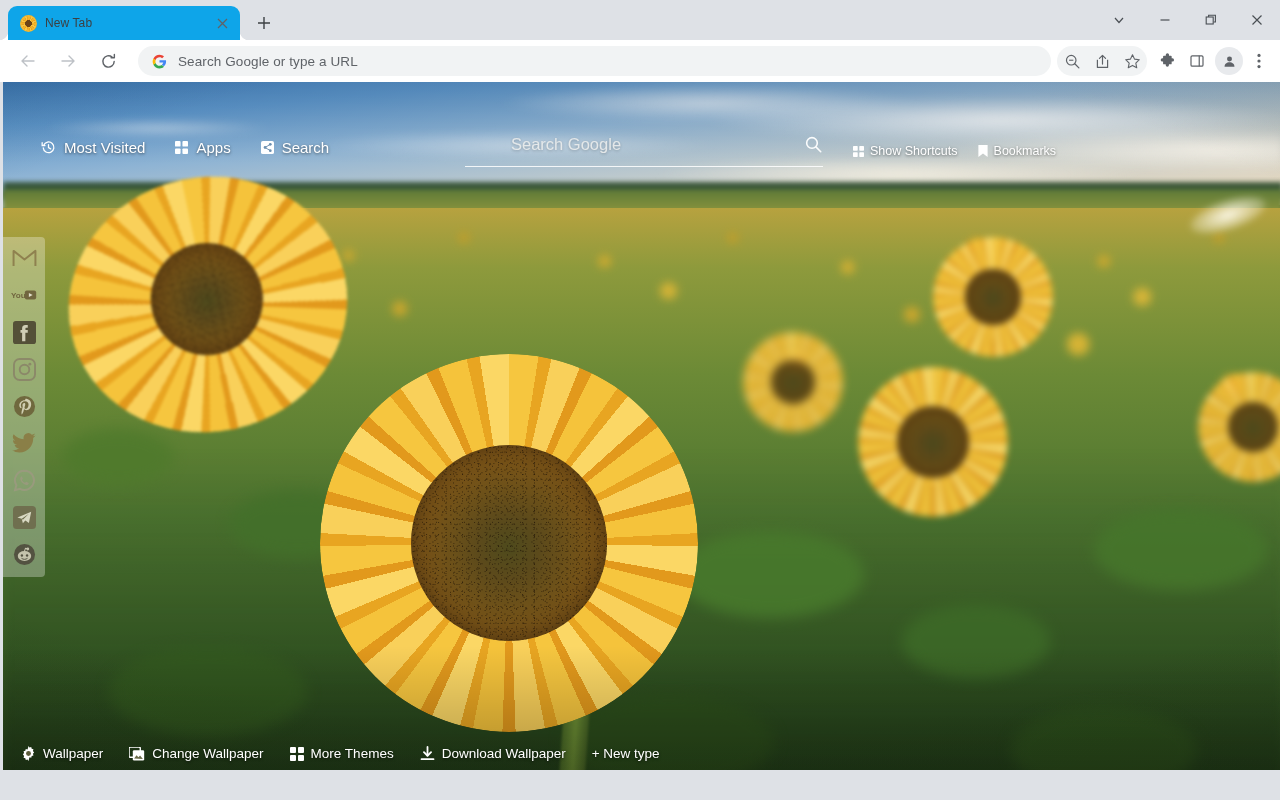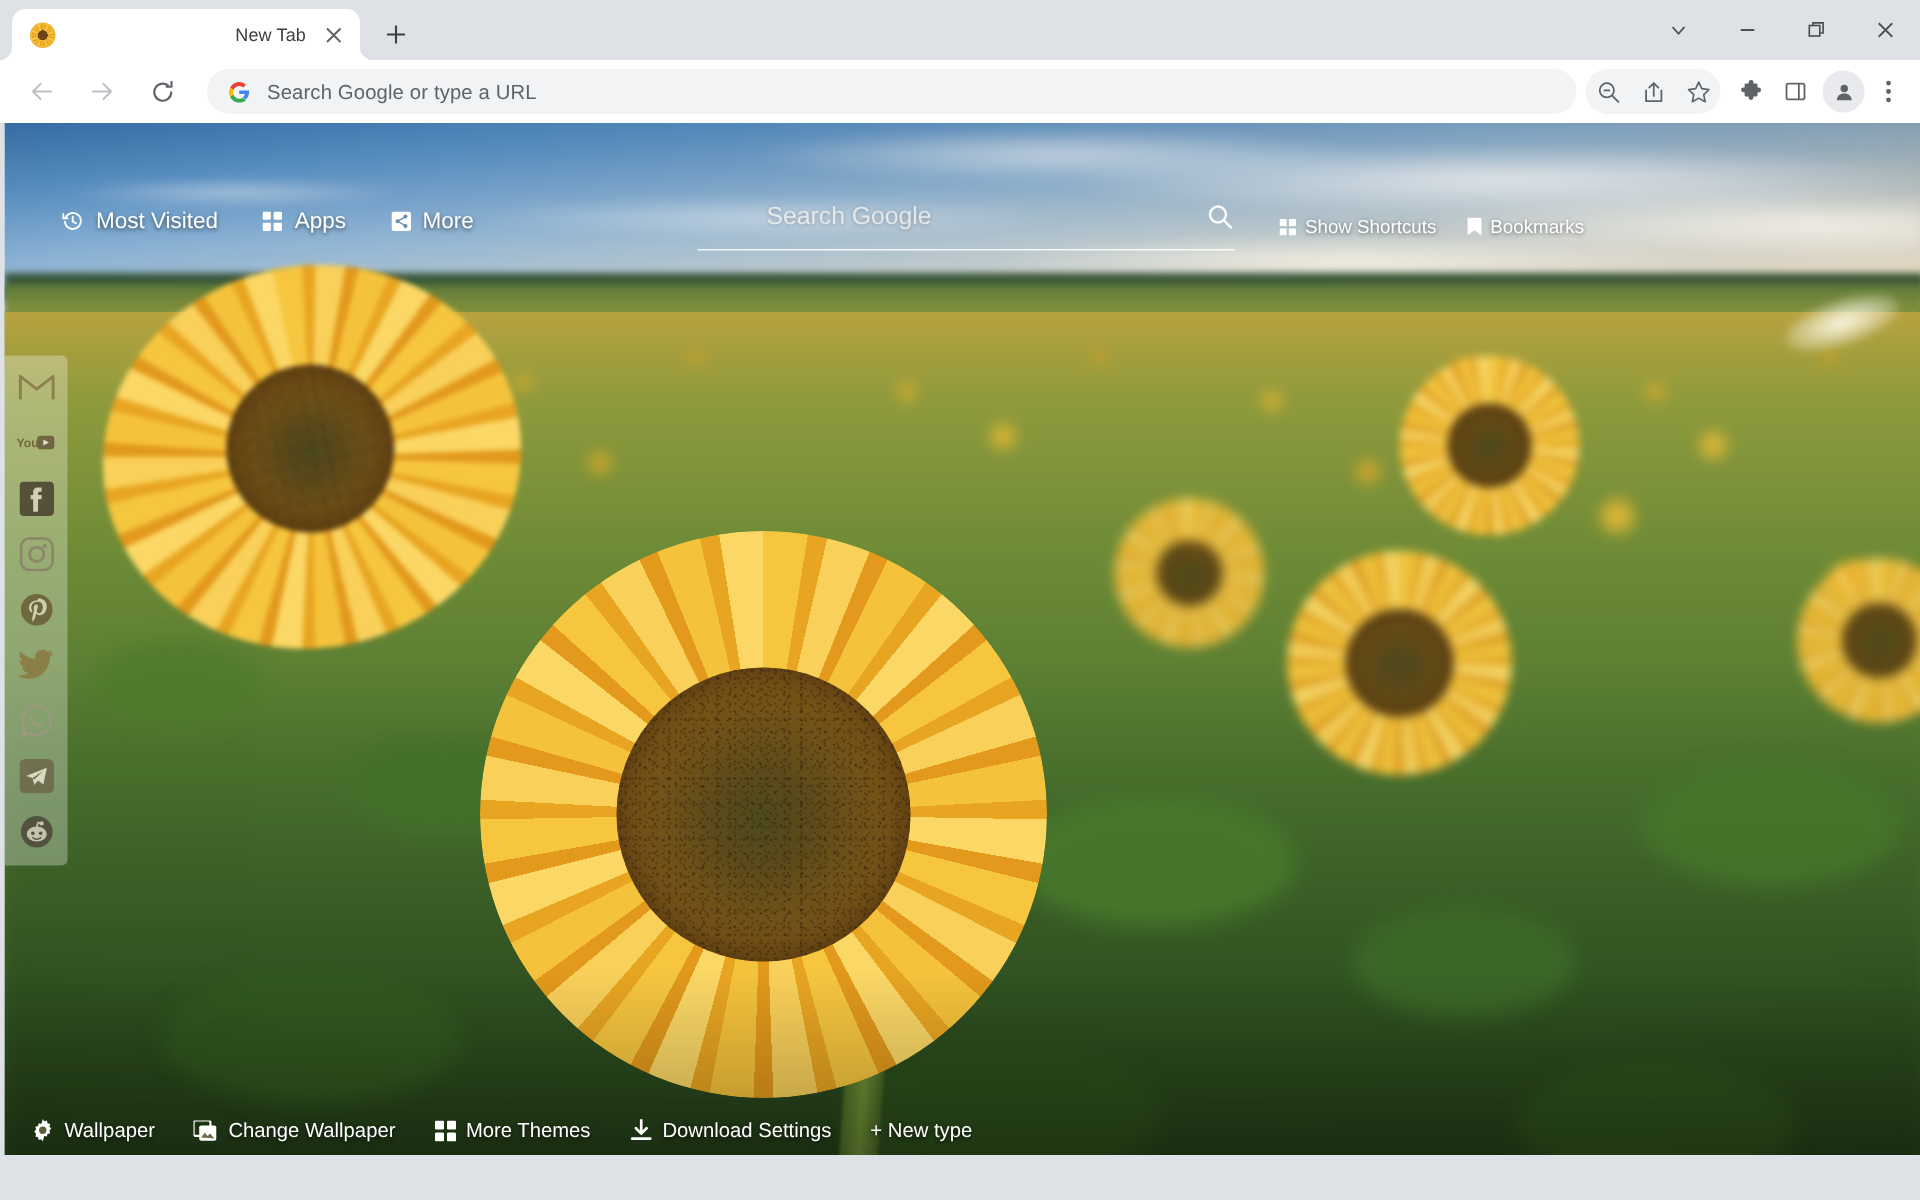--- a/index.html
+++ b/index.html
@@ -11,24 +11,24 @@
 
   
   .browser { width: 1280px; height: 800px; position: relative; }
 
   .tabstrip {
     height: 40px; background: #dee1e6;
     display: flex; align-items: flex-end; position: relative;
     padding-left: 8px;
   }
   .tab {
-    width: 232px; height: 34px; background: #ffffff;
+    width: 232px; height: 34px; background: #0ea5e9;
     border-radius: 9px 9px 0 0;
     display: flex; align-items: center; padding: 0 8px 0 12px;
-    position: relative; gap: 8px; text-align: right;
+    position: relative; gap: 8px;
   }
   .tab-favicon {
     width: 17px; height: 17px; border-radius: 50%;
     background:
       radial-gradient(circle at 50% 50%, #6b4418 0%, #6b4418 30%, #f0a81c 33%, #f5c33b 62%, #e8a020 75%, rgba(245,195,59,0) 78%);
     flex: 0 0 auto;
     position: relative;
   }
   .tab-favicon::after {
     content: ""; position: absolute; inset: 1px; border-radius: 50%;
@@ -547,21 +547,21 @@
         <div class="tl-item">
           <span>
             <svg width="13" height="13" viewBox="0 0 14 14" fill="#fff">
               <rect x="0" y="0" width="14" height="14" rx="2"></rect>
               <path d="M9.6 4 L5.4 6.3 M5.4 7.7 L9.6 10" stroke="#6b8fb0" stroke-width="1"></path>
               <circle cx="10" cy="3.6" r="1.5" fill="#6b8fb0"></circle>
                 <circle cx="4.4" cy="7" r="1.5" fill="#6b8fb0"></circle>
                 <circle cx="10" cy="10.4" r="1.5" fill="#6b8fb0"></circle>
             </svg>
           </span>
-          <span>More</span>
+          <span>Search</span>
         </div>
       </div>
 
       <div class="search-wrap">
         <div class="search-row">
           <span class="search-placeholder">Search Google</span>
           <span class="search-icon-btn">
             <svg width="19" height="19" viewBox="0 0 20 20" fill="none" stroke="currentColor" stroke-width="1.7" stroke-linecap="round">
               <circle cx="8.4" cy="8.4" r="5.6"></circle>
                 <path d="M12.8 12.8 L17.6 17.6"></path>
@@ -687,21 +687,21 @@
           <span>More Themes</span>
         </div>
         <div class="bb-item">
           <span>
             <svg width="15" height="15" viewBox="0 0 16 16" fill="none" stroke="#fff" stroke-width="1.9" stroke-linecap="round" stroke-linejoin="round">
               <path d="M8 1 V10"></path>
                 <path d="M4.2 6.6 L8 10.4 L11.8 6.6"></path>
                 <path d="M1.6 14 H14.4"></path>
             </svg>
           </span>
-          <span>Download Settings</span>
+          <span>Download Wallpaper</span>
         </div>
         <div class="bb-item plain">
           <span>+ New type</span>
         </div>
       </div>
 
     </div>
   </div>
 </div>
 

